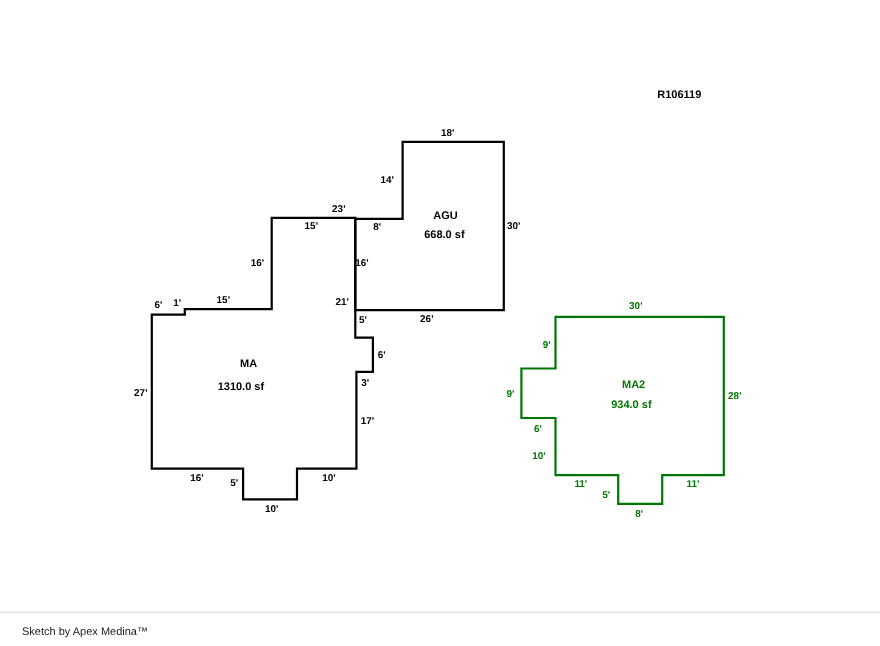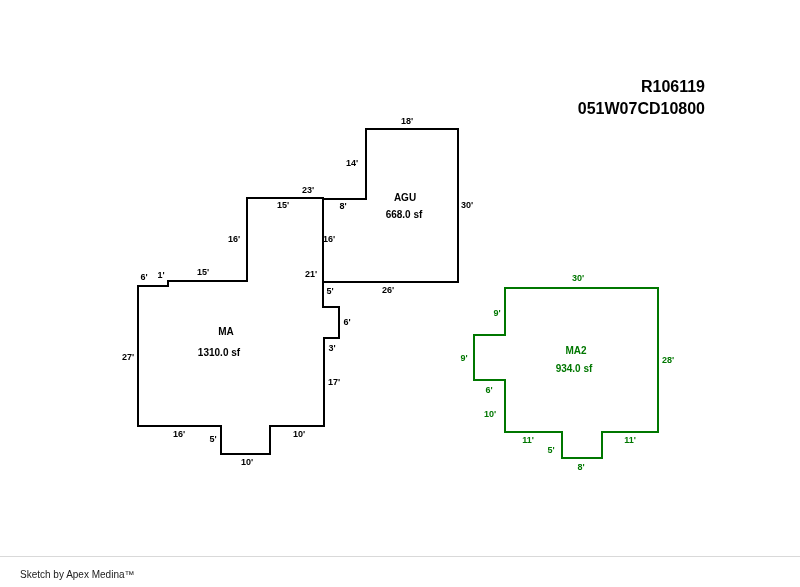--- a/index.html
+++ b/index.html
@@ -18,22 +18,22 @@
   .sketch-svg {
     position: absolute;
     left: 0;
     top: 0;
   }
   .report-header {
     position: absolute;
     left: 530px;
     top: 76px;
     width: 175px;
-    text-align: right;
-    font-size: 16px;
+    text-align: center;
+    font-size: 10px;
     font-weight: bold;
     color: #000000;
     line-height: 22px;
   }
   .footer-divider {
     position: absolute;
     left: 0;
     top: 556px;
     width: 800px;
     height: 1px;
@@ -61,21 +61,20 @@
     dominant-baseline: central;
   }
 </style>
 </head>
 <body>
 
 <div class="page">
 
   <div class="report-header">
     <div>R106119</div>
-    <div>051W07CD10800</div>
   </div>
 
   <svg class="sketch-svg" width="800" height="587" viewBox="0 0 800 587" xmlns="http://www.w3.org/2000/svg">
       <polygon points="138,286 168,286 168,281 247,281 247,198 323,198 323,307 339,307 339,338 324,338 324,426 270,426 270,454 221,454 221,426 138,426" fill="none" stroke="#000000" stroke-width="2"></polygon>
       <text x="226" y="331" class="area-label" fill="#000000">MA</text>
       <text x="219" y="352" class="area-label" fill="#000000">1310.0 sf</text>
       <text x="144" y="277" class="dim-label" fill="#000000">6'</text>
       <text x="161" y="275" class="dim-label" fill="#000000">1'</text>
       <text x="203" y="272" class="dim-label" fill="#000000">15'</text>
       <text x="234" y="239" class="dim-label" fill="#000000">16'</text>

